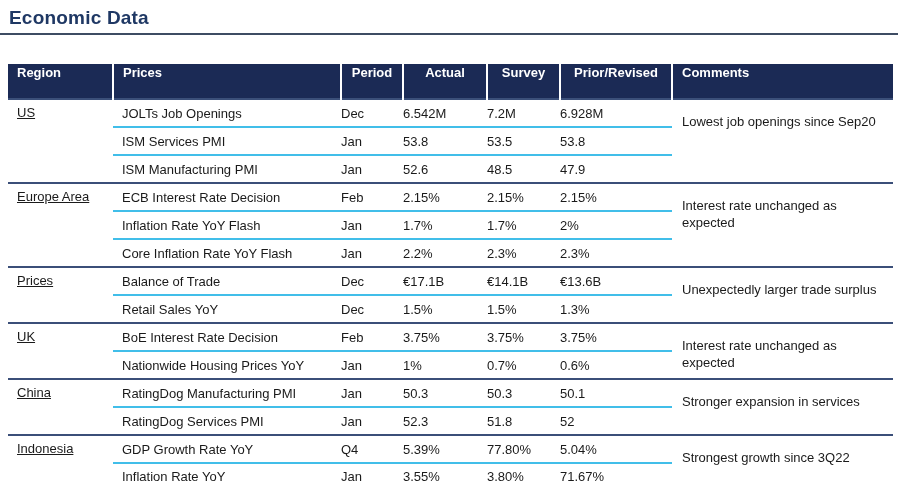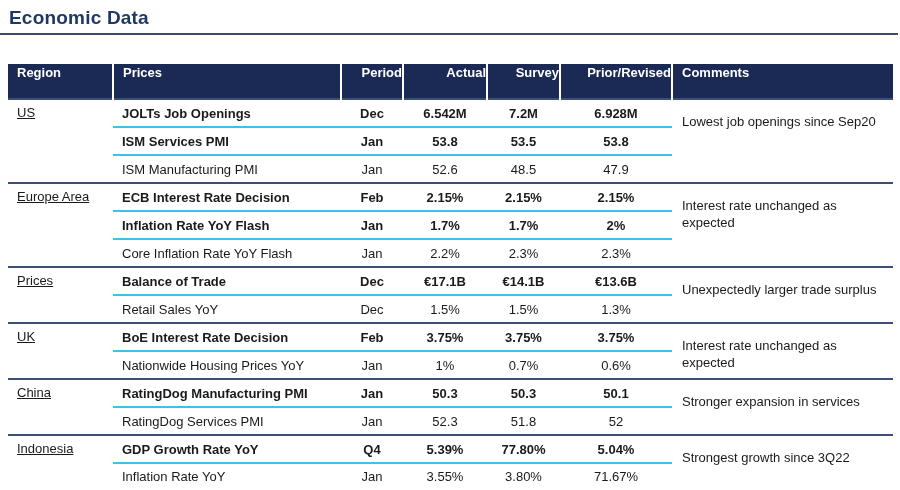--- a/index.html
+++ b/index.html
@@ -49,36 +49,36 @@
     color:#ffffff;
     font-weight:bold;
     height:35px;
     padding:0 0 17px 9px;
     text-align:left;
     vertical-align:middle;
     border-left:2px solid #ffffff;
     font-size:13px;
   }
   thead th:first-child{border-left:none;}
-  thead th.center{text-align:right;padding-left:0;}
+  thead th.center{text-align:center;padding-left:0;}
   tbody{border-top:2px solid var(--sep);}
   tbody td{
     height:28px;
     vertical-align:middle;
     padding:0;
   }
   td.region-cell{
     vertical-align:top;
     padding:5px 4px 0 9px;
     line-height:16px;
     text-decoration:underline;
   }
   td.cell-event{padding-left:9px;}
-  td.cell-period,td.cell-actual,td.cell-survey,td.cell-prior{text-align:center;}
-  td.subdiv{border-bottom:2px solid var(--cyan);font-weight:bold;}
+  td.cell-period,td.cell-actual,td.cell-survey,td.cell-prior{text-align:left;}
+  td.subdiv{border-bottom:2px solid var(--cyan);}
   td.comment-cell{
     vertical-align:top;
     padding:13px 6px 0 10px;
     line-height:17px;
   }
 </style>
 </head>
 <body>
 
 <div class="page-header">

